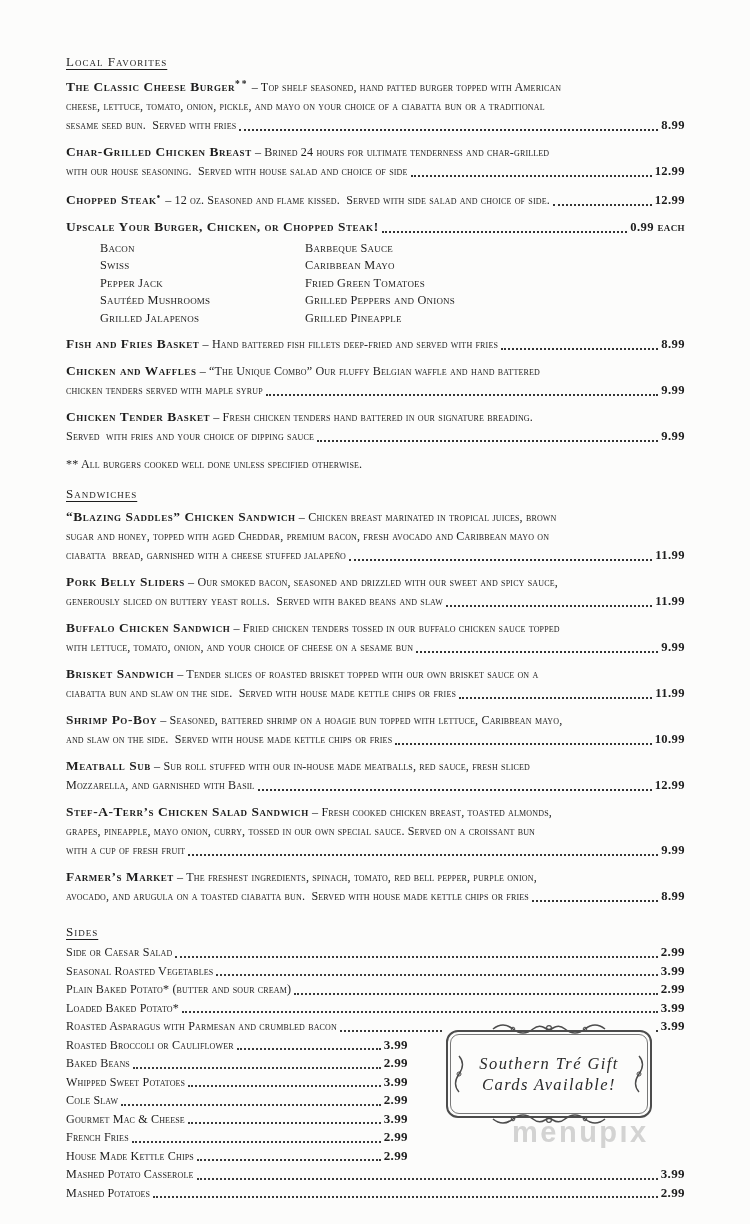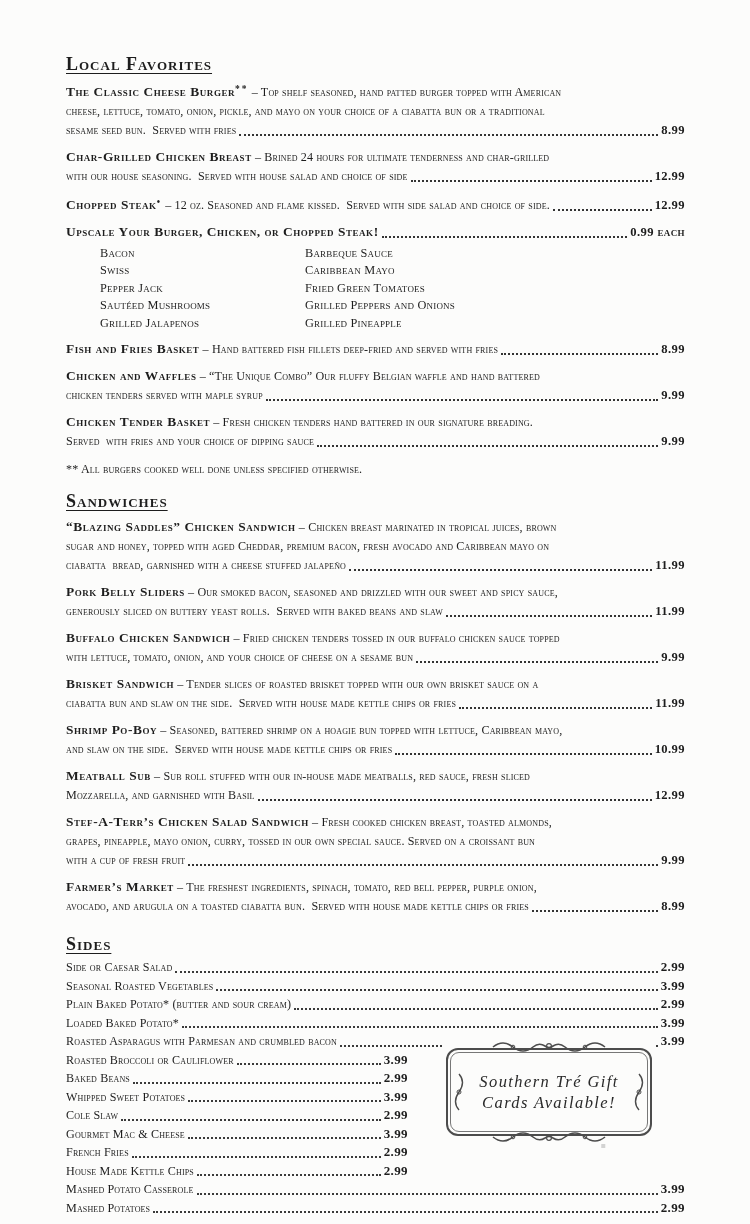--- a/index.html
+++ b/index.html
@@ -7,21 +7,21 @@
     position:relative; width:750px; height:1224px; margin:0 auto;
     background:#fcfcfb; overflow:hidden;
     font-family:"Liberation Serif", serif; color:#1d1d1d;
   }
   .content { position:absolute; left:66px; top:54px; width:619px; z-index:1; }
 
   .section { position:relative; }
   .section + .section { margin-top:12px; }
 
   .section-heading {
-    margin:0 0 3px 0; font-size:18px; font-weight:bold;
+    margin:0 0 3px 0; font-size:13px; font-weight:normal;
     font-variant:small-caps; letter-spacing:1px;
     text-decoration:underline; text-underline-offset:3px;
   }
 
   .dish { margin:5px 0 7px 0; }
   .line {
     font-variant:small-caps; font-size:12.1px; line-height:19px;
     letter-spacing:0.15px; white-space:pre;
   }
   .flexline { display:flex; align-items:baseline; }
@@ -48,21 +48,21 @@
   .side-row {
     display:flex; align-items:baseline; font-variant:small-caps;
     font-size:12.1px; line-height:17.5px; letter-spacing:0.15px;
   }
   .side-row.short { width:342px; }
   .side-name { flex:0 0 auto; white-space:pre; }
   .side-row .dots { border-bottom:2px dotted #3a3a3a; margin-bottom:4px; }
   .side-row .price { font-weight:600; font-size:13px; }
 
   .gift-box {
-    position:absolute; left:376px; top:106px; width:214px; height:104px;
+    position:absolute; left:376px; top:98px; width:214px; height:104px;
     background:#fcfcfb; z-index:2;
   }
   .gift-frame {
     position:absolute; left:4px; right:4px; top:8px; bottom:8px;
     border:2px solid #4c4c4c; border-radius:12px;
   }
   .gift-frame::before {
     content:""; position:absolute; inset:2px; border:1px solid #777; border-radius:9px;
   }
   .gift-text {

